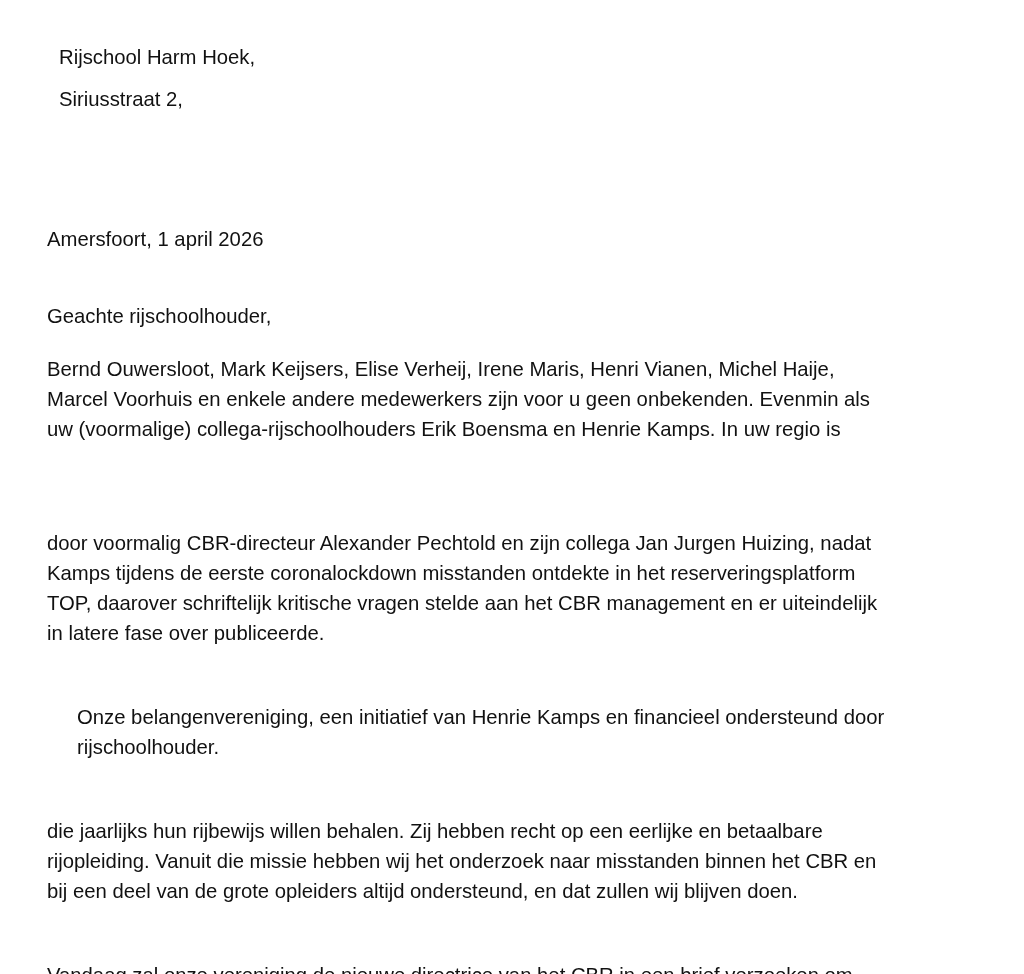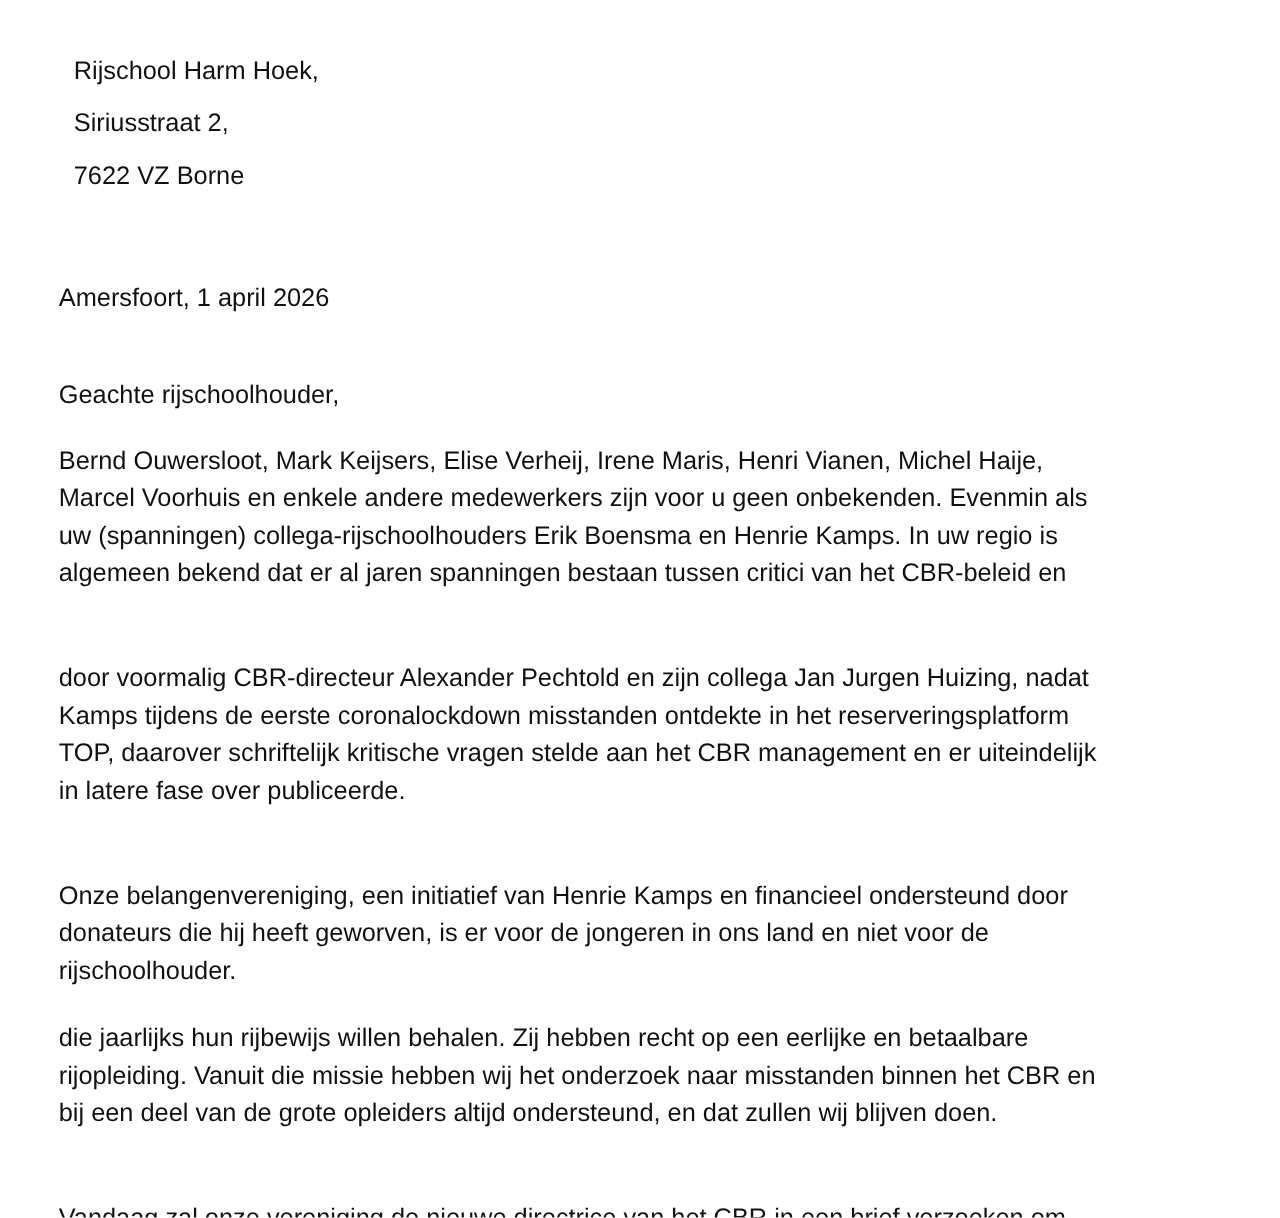--- a/index.html
+++ b/index.html
@@ -47,56 +47,53 @@
       position: absolute;
       left: 0;
       margin: 0;
       white-space: nowrap;
     }
     .para .line {
       display: block;
     }
     #p1 { top: 324px; }
     #p2 { top: 498px; }
-    #p3 { top: 672px; }
+    #p3 { top: 672px; margin-left: 30px; }
     #p4 { top: 786px; }
     #p5 { top: 930px; }
   </style>
 </head>
 <body>
 
 <div class="page">
 
   <div class="address">
     <p>Rijschool Harm Hoek,</p>
     <p>Siriusstraat 2,</p>
-    <p>7622 VZ Borne</p>
   </div>
 
   <p class="date">Amersfoort, 1 april 2026</p>
 
   <p class="salutation">Geachte rijschoolhouder,</p>
 
   <p class="para" id="p1">
     <span class="line">Bernd Ouwersloot, Mark Keijsers, Elise Verheij, Irene Maris, Henri Vianen, Michel Haije,</span>
     <span class="line">Marcel Voorhuis en enkele andere medewerkers zijn voor u geen onbekenden. Evenmin als</span>
-    <span class="line">uw (spanningen) collega-rijschoolhouders Erik Boensma en Henrie Kamps. In uw regio is</span>
-    <span class="line">algemeen bekend dat er al jaren spanningen bestaan tussen critici van het CBR-beleid en</span>
+    <span class="line">uw (voormalige) collega-rijschoolhouders Erik Boensma en Henrie Kamps. In uw regio is</span>
   </p>
 
   <p class="para" id="p2">
     <span class="line">door voormalig CBR-directeur Alexander Pechtold en zijn collega Jan Jurgen Huizing, nadat</span>
     <span class="line">Kamps tijdens de eerste coronalockdown misstanden ontdekte in het reserveringsplatform</span>
     <span class="line">TOP, daarover schriftelijk kritische vragen stelde aan het CBR management en er uiteindelijk</span>
     <span class="line">in latere fase over publiceerde.</span>
   </p>
 
   <p class="para" id="p3">
     <span class="line">Onze belangenvereniging, een initiatief van Henrie Kamps en financieel ondersteund door</span>
-    <span class="line">donateurs die hij heeft geworven, is er voor de jongeren in ons land en niet voor de</span>
     <span class="line">rijschoolhouder.</span>
   </p>
 
   <p class="para" id="p4">
     <span class="line">die jaarlijks hun rijbewijs willen behalen. Zij hebben recht op een eerlijke en betaalbare</span>
     <span class="line">rijopleiding. Vanuit die missie hebben wij het onderzoek naar misstanden binnen het CBR en</span>
     <span class="line">bij een deel van de grote opleiders altijd ondersteund, en dat zullen wij blijven doen.</span>
   </p>
 
   <p class="para" id="p5">

